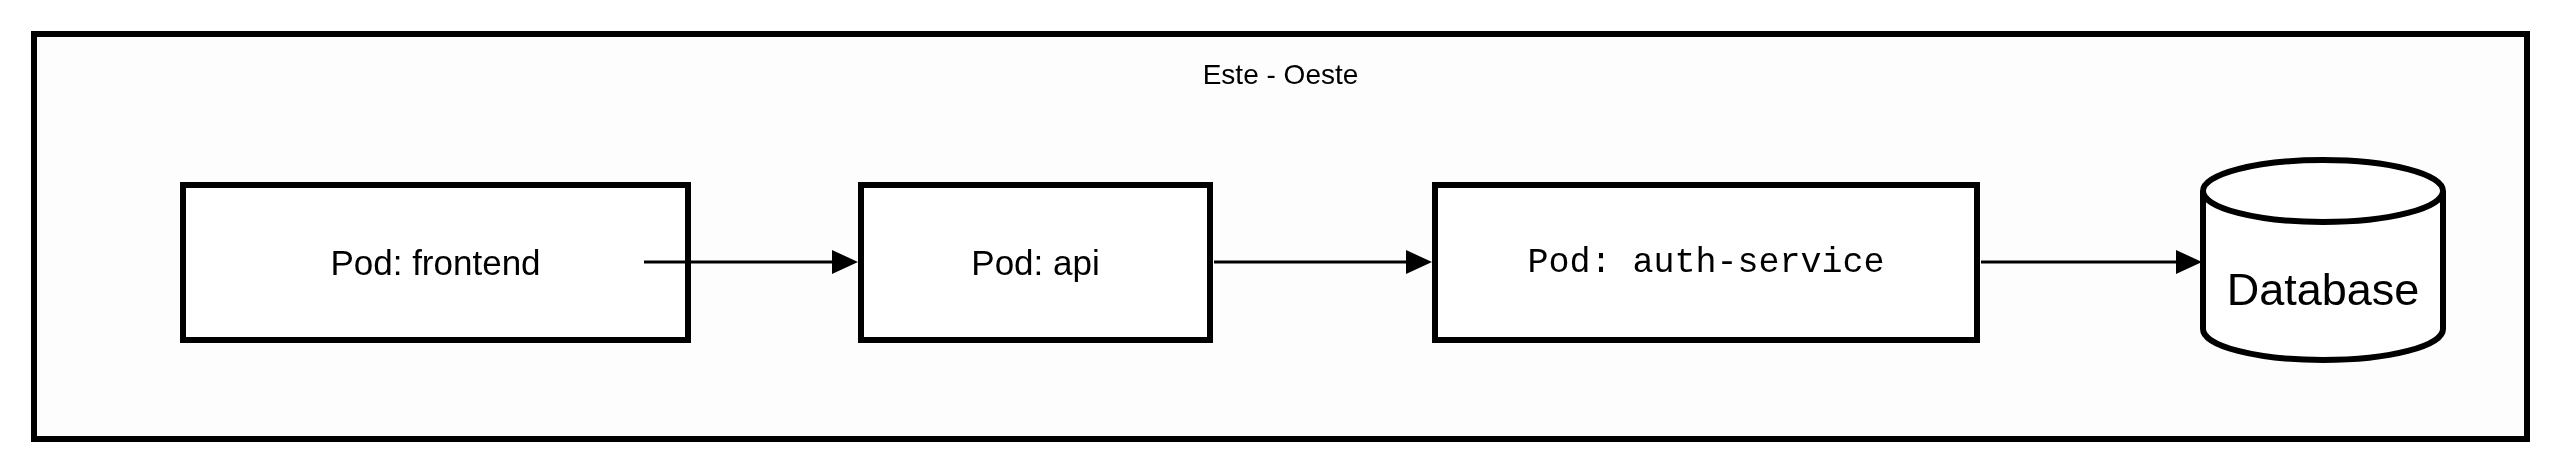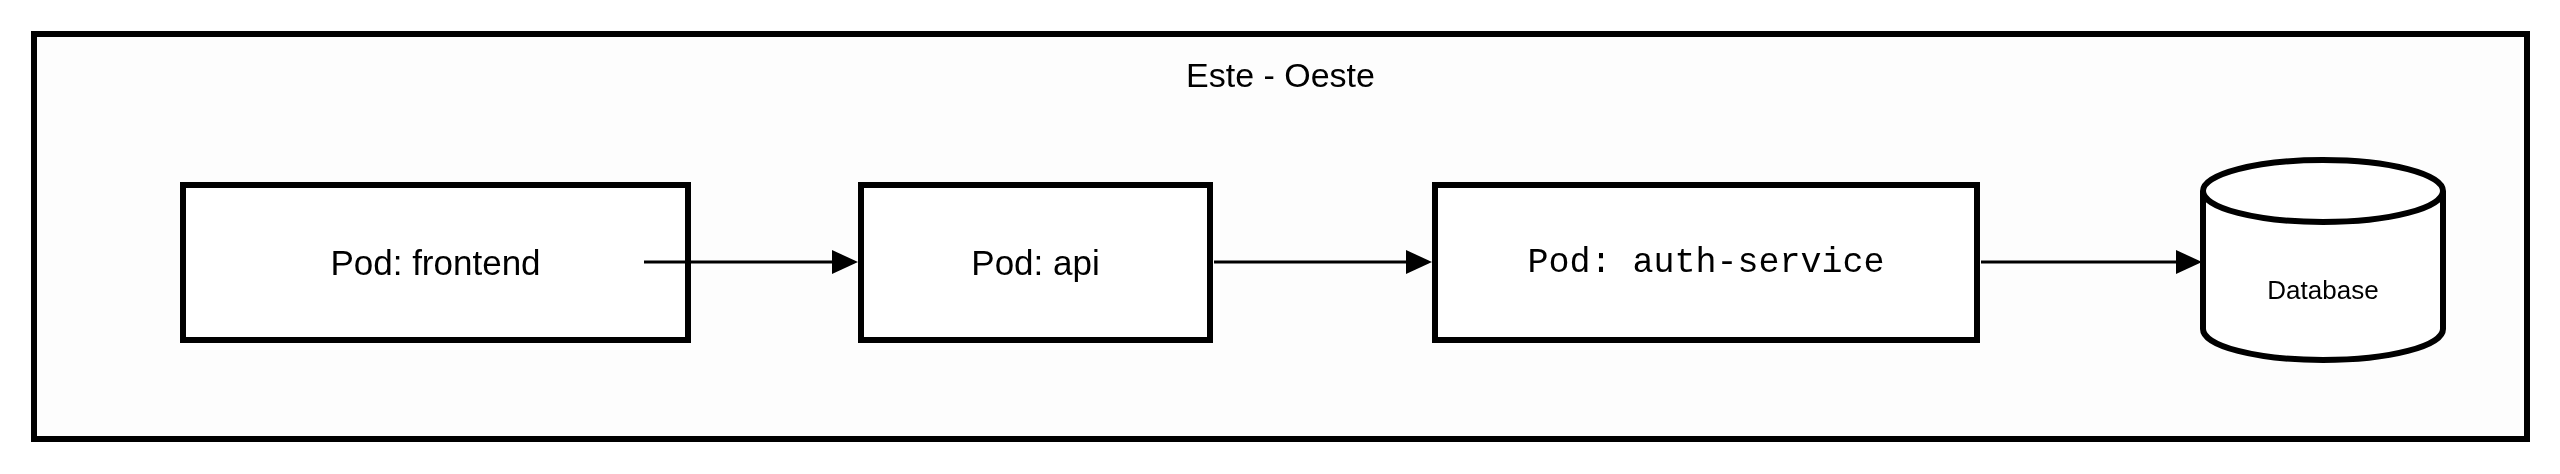--- a/index.html
+++ b/index.html
@@ -25,21 +25,21 @@
     border: 6px solid #000000;
     background: #fdfdfd;
     box-sizing: border-box;
   }
   .frame-title {
     position: absolute;
     left: 0;
     right: 0;
     top: 18px;
     text-align: center;
-    font-size: 34px;
+    font-size: 28px;
     line-height: 40px;
     white-space: nowrap;
   }
   .node-rect {
     position: absolute;
     top: 182px;
     height: 161px;
     border: 6px solid #000000;
     background: #ffffff;
     box-sizing: border-box;
@@ -67,21 +67,21 @@
     left: 0;
     top: 0;
     display: block;
   }
   .cyl-label {
     position: absolute;
     left: 0;
     right: 0;
     top: 113px;
     text-align: center;
-    font-size: 26px;
+    font-size: 45px;
     line-height: 40px;
     white-space: nowrap;
   }
   .edges-layer {
     position: absolute;
     left: 0;
     top: 0;
     width: 2560px;
     height: 474px;
     pointer-events: none;

